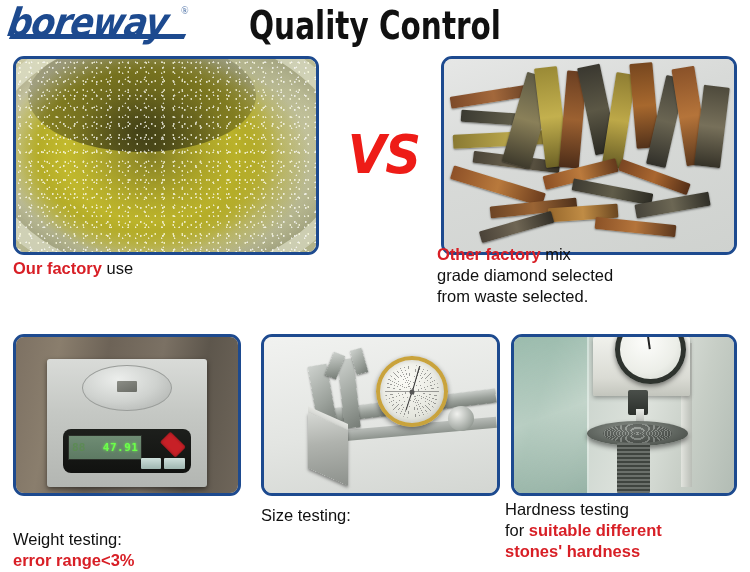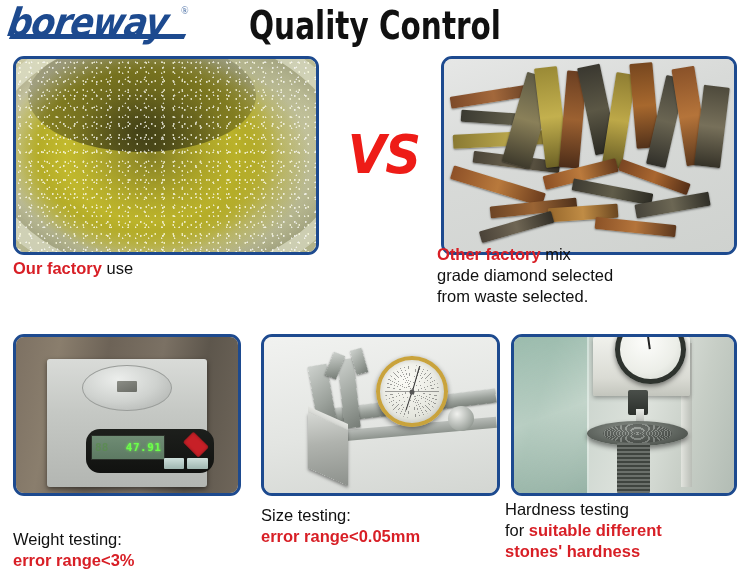--- a/index.html
+++ b/index.html
@@ -111,22 +111,21 @@
     border:1px solid #9a9d9a;
   }
   .scale-sample {
     position:absolute; left:44%; top:17%; width:12%; height:9%;
     background: linear-gradient(160deg,#8b8d86,#6a6c66);
     border-radius:1px;
   }
   .scale-panel {
     position:absolute; left:10%; top:55%; width:80%; height:34%;
     background: linear-gradient(180deg,#1d1f1c 0%, #111210 100%);
-    border-radius:14px;
-    margin-left:23px;
+    border-radius:8px;
   }
   .lcd {
     position:absolute; left:4%; top:14%; width:58%; height:56%;
     background: linear-gradient(180deg,#6f8c74 0%, #5d7a63 100%);
     border:1px solid #2a2f29;
   }
   .lcd-digits {
     position:absolute; right:4%; top:50%; transform:translateY(-50%);
     font-family:"DejaVu Sans Mono", monospace;
     font-size:11px; font-weight:700; color:#6cff4a;
@@ -409,21 +408,20 @@
     </div>
   </div>
 
   <div class="caption cap-bot" style="left:13px; top:505px; width:228px;margin-top:24px;">
     <div class="blk">Weight testing:</div>
     <div class="redb">error range&lt;3%</div>
   </div>
 
   <div class="caption cap-bot" style="left:261px; top:505px; width:239px;">
     <div class="blk">Size testing:</div>
-    <div class="redb">error range&lt;0.05mm</div>
   </div>
 
   <div class="caption cap-bot" style="left:505px; top:499px; width:240px;">
     <div class="blk">Hardness testing</div>
     <div>
       <span class="blk">for </span><span class="redb">suitable different</span>
     </div>
     <div class="redb">stones' hardness</div>
   </div>
 

